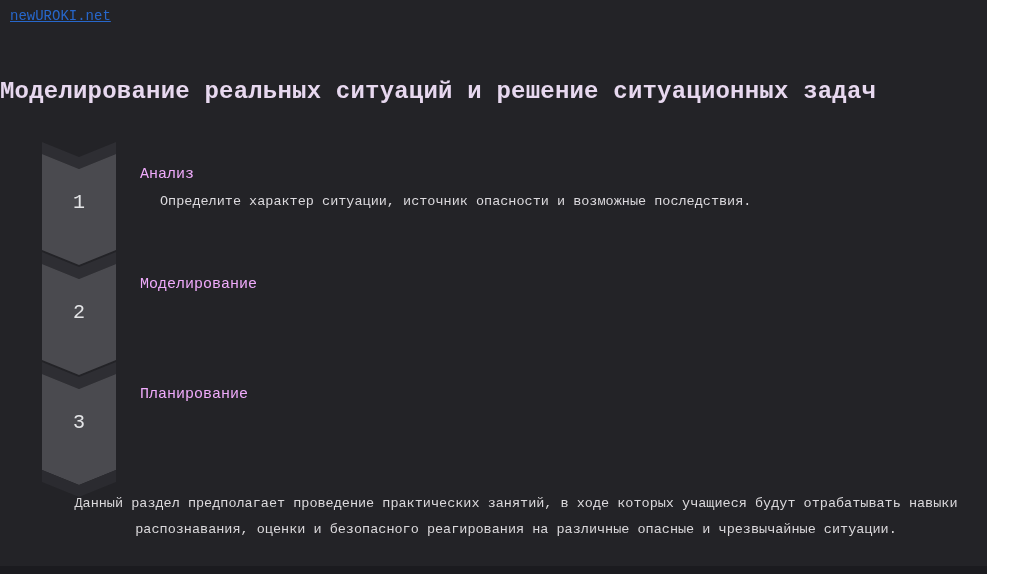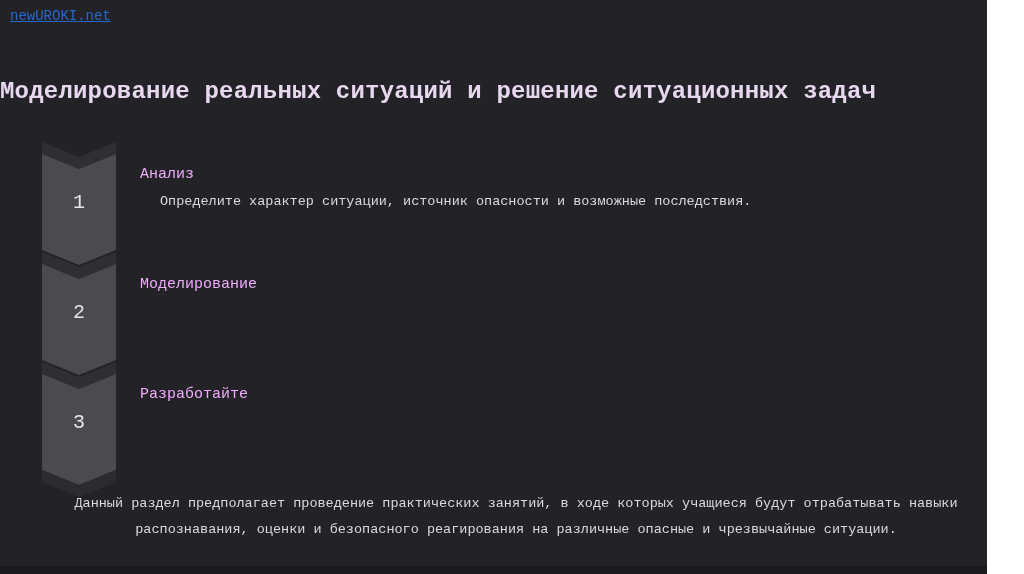--- a/index.html
+++ b/index.html
@@ -151,21 +151,21 @@
         <span class="step-number">2</span>
       </div>
       <div class="step-title">Моделирование</div>
     </div>
 
     <div class="step step-3">
       <div class="chevron-tail"></div>
       <div class="chevron-body">
         <span class="step-number">3</span>
       </div>
-      <div class="step-title">Разработайте</div>
+      <div class="step-title">Планирование</div>
     </div>
 
     <div class="chevron-end-tail"></div>
   </div>
 
   <p class="footer-paragraph">Данный раздел предполагает проведение практических занятий, в ходе которых учащиеся будут отрабатывать навыки распознавания, оценки и безопасного реагирования на различные опасные и чрезвычайные ситуации.</p>
 
   <div class="bottom-bar"></div>
 
 </div>

